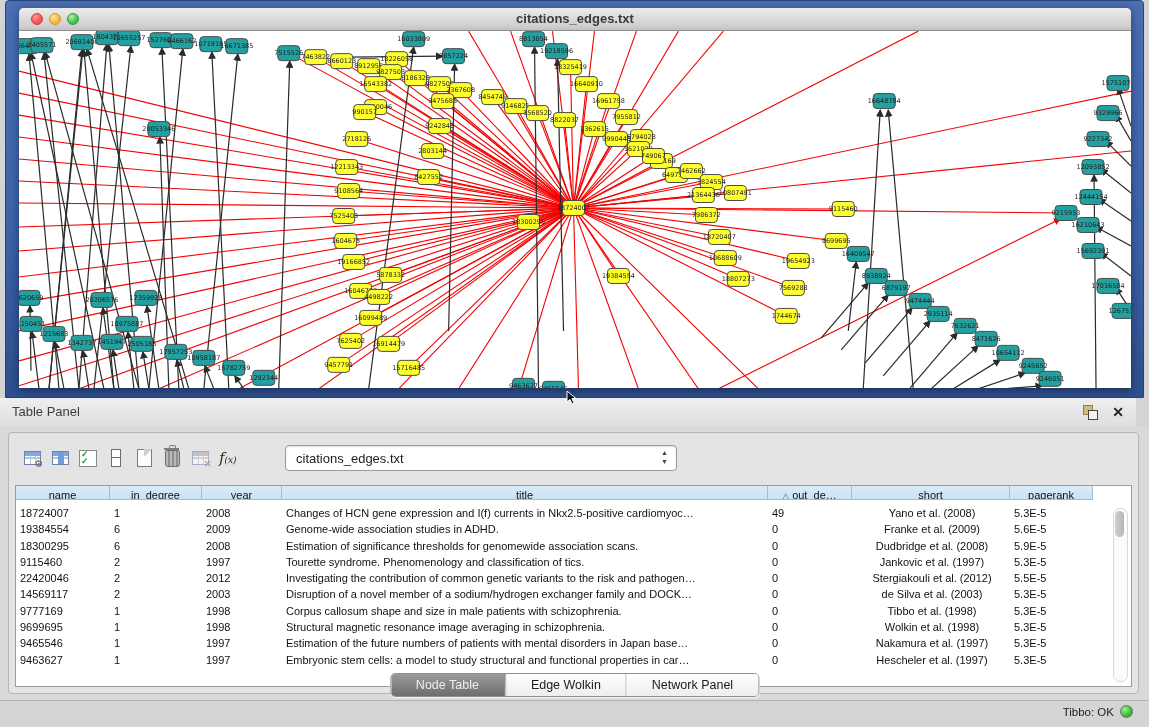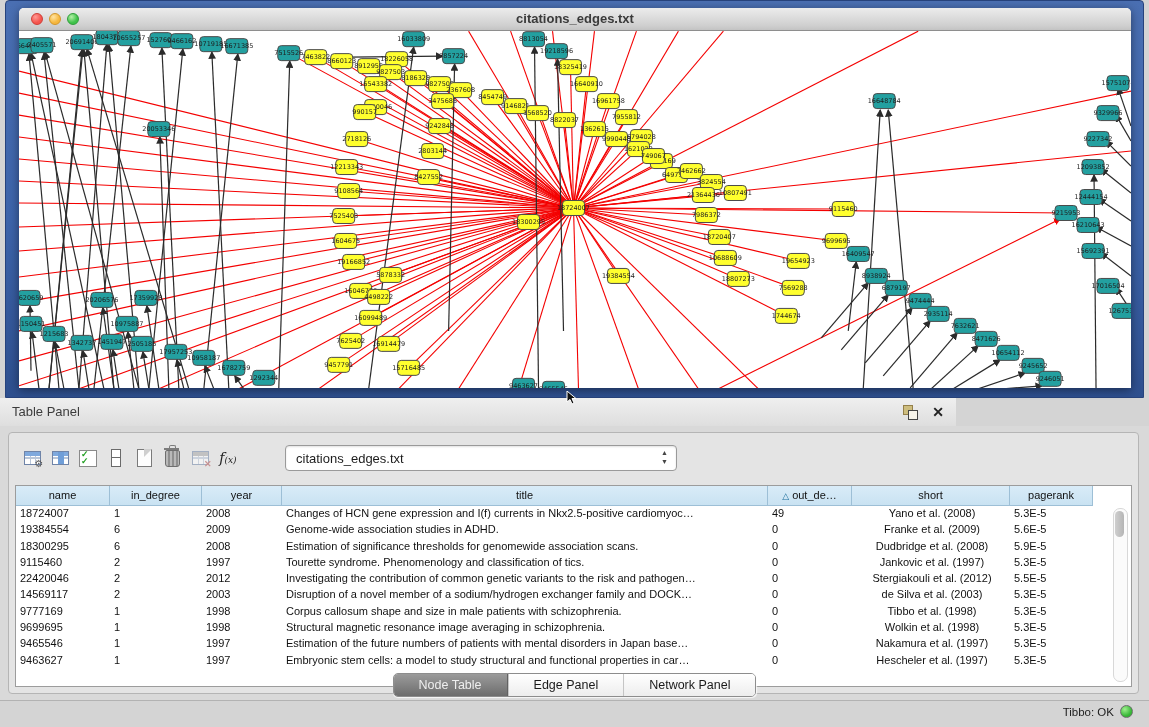--- a/index.html
+++ b/index.html
@@ -21,21 +21,21 @@
   #tl-min{left:30px;background:radial-gradient(circle at 35% 30%,#ffe3a0,#f6b73e 60%);border:1px solid #d2962a;}
   #tl-zoom{left:48px;background:radial-gradient(circle at 35% 30%,#b6f0a8,#3fc24a 60%);border:1px solid #2f9e3a;}
   #canvas{position:relative;width:1112px;height:358px;background:#ffffff;}
   #net-svg{position:absolute;left:0;top:0;}
   .nlabel{font-family:"DejaVu Sans",sans-serif;font-size:6.5px;fill:#1d1d1d;}
 
   
   #cursor{position:absolute;left:566px;top:391px;z-index:60;}
 
   
-  #tp-header{position:absolute;left:0;top:398px;width:956px;height:28px;
+  #tp-header{position:absolute;left:0;top:398px;width:1136px;height:28px;
     background:linear-gradient(180deg,#efefef,#dedede);border-bottom:1px solid #bdbdbd;}
   #tp-header .tp-title{position:absolute;left:12px;line-height:28px;font-size:13px;color:#3c3c3c;}
   #float-btn{position:absolute;right:38px;top:7px;width:15px;height:15px;cursor:default;}
   #float-btn .sq-back{position:absolute;left:0;top:0;width:8px;height:8px;border:1px solid #94804a;background:#cdbd7e;}
   #float-btn .sq-front{position:absolute;left:5px;top:5px;width:8px;height:8px;border:1px solid #444;background:#f7f4ea;}
   #close-btn{position:absolute;right:12px;top:5px;font-size:14px;font-weight:700;color:#222;line-height:18px;}
 
   #tp-body{position:absolute;left:0;top:426px;width:1149px;height:274px;background:#d9d9d9;}
   #tp-inner{position:absolute;left:8px;top:6px;width:1131px;height:262px;background:#e4e4e4;
     border:1px solid #b5b5b5;border-radius:4px;box-sizing:border-box;}
@@ -66,21 +66,21 @@
   .fx small{font-size:9px;}
   #net-combo{margin-left:42px;width:390px;height:24px;background:#fff;border:1px solid #9a9a9a;border-radius:4px;
     position:relative;display:flex;align-items:center;box-shadow:inset 0 1px 2px rgba(0,0,0,.12);}
   #net-combo .combo-label{padding-left:10px;font-size:13px;color:#1c1c1c;}
   #net-combo .stepper{position:absolute;right:8px;top:2px;font-size:7px;color:#444;line-height:9px;text-align:center;}
 
   
   #tbl-wrap{position:absolute;left:6px;top:52px;width:1117px;height:202px;background:#fff;
     border:1px solid #9c9c9c;box-sizing:border-box;overflow:hidden;}
   #tbl-head{position:absolute;left:0;top:0;height:19px;white-space:nowrap;z-index:2;}
-  .hcell{display:inline-block;height:20px;line-height:19px;box-sizing:border-box;background:linear-gradient(180deg,#d9ecf8,#c9e2f2);
+  .hcell{display:inline-block;height:14px;line-height:19px;box-sizing:border-box;background:linear-gradient(180deg,#d9ecf8,#c9e2f2);
     border-right:1px solid #9dbfd6;border-bottom:1px solid #9dbfd6;font-size:11px;color:#111;text-align:center;overflow:hidden;}
   .hcell .sortg{font-size:9px;color:#1c6e9c;margin-right:3px;}
   #tbl-rows{position:absolute;left:0;top:19px;right:0;bottom:0;}
   .trow{white-space:nowrap;height:16.3px;}
   .tcell{display:inline-block;height:16.3px;line-height:16.3px;font-size:11px;color:#111;box-sizing:border-box;
     overflow:hidden;vertical-align:top;padding:0 2px 0 4px;}
   #vscroll{position:absolute;right:3px;top:22px;width:13px;height:172px;background:#fbfbfb;border:1px solid #d8d8d8;border-radius:7px;}
   #vscroll .thumb{position:absolute;left:1px;top:2px;width:9px;height:26px;background:linear-gradient(90deg,#cfcfcf,#b5b5b5);border-radius:5px;}
 
   
@@ -805,21 +805,21 @@
         <div id="vscroll">
           <div class="thumb"></div>
         </div>
       </div>
 
     </div>
   </div>
 
   <div id="tabbar">
       <div class="tab sel">Node Table</div>
-      <div class="tab">Edge Panel</div>
+      <div class="tab">Edge Wolkin</div>
       <div class="tab">Network Panel</div>
     </div>
 
   <div id="status-line"></div>
   <div id="memory">
     <span>Tibbo: OK</span>
     <span class="dot"></span>
   </div>
 
 </div>

